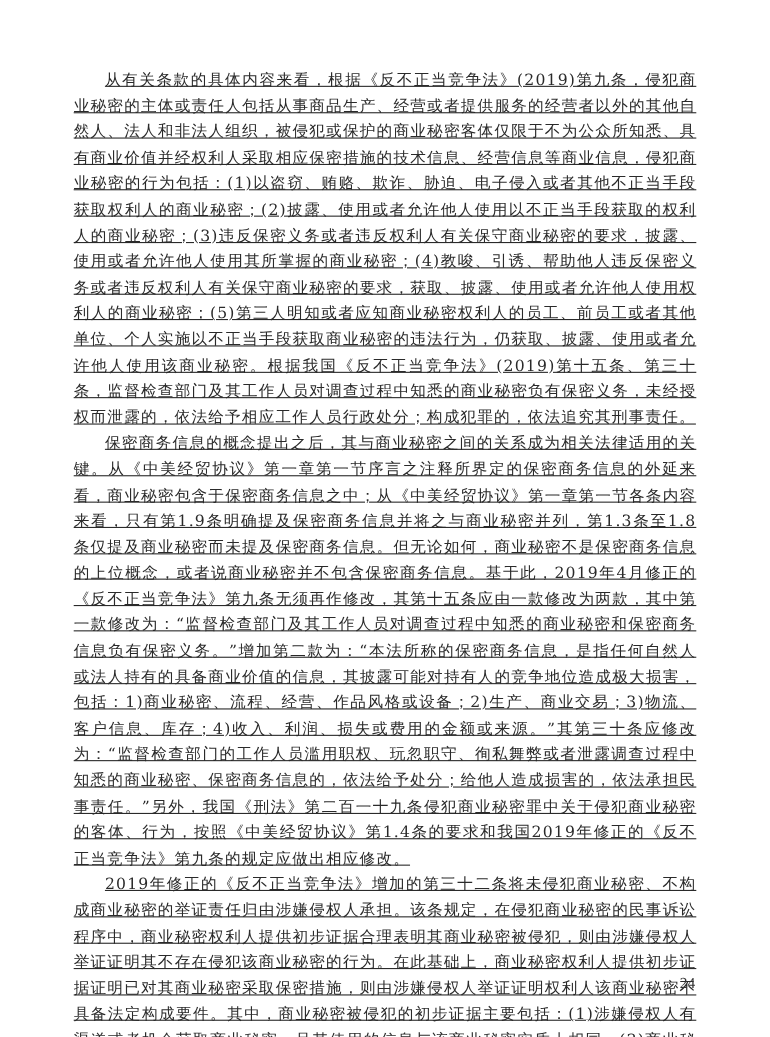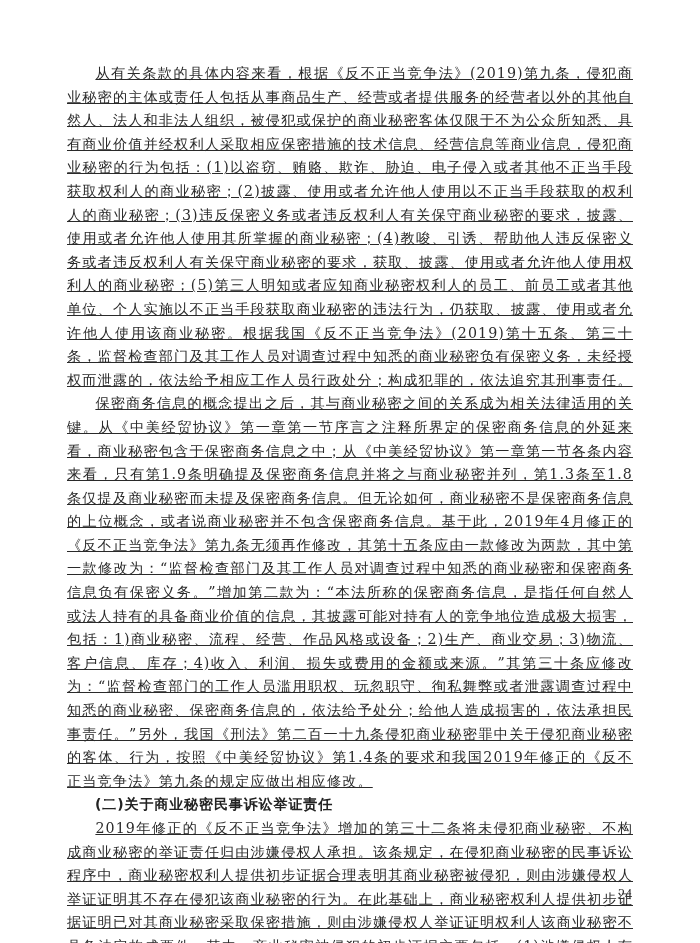--- a/index.html
+++ b/index.html
@@ -40,18 +40,17 @@
       font-size: 14px;
       color: #333333;
     }
   </style>
 </head>
 <body>
 
 <div class="page">
   <p class="para">从有关条款的具体内容来看，根据《反不正当竞争法》(2019)第九条，侵犯商业秘密的主体或责任人包括从事商品生产、经营或者提供服务的经营者以外的其他自然人、法人和非法人组织，被侵犯或保护的商业秘密客体仅限于不为公众所知悉、具有商业价值并经权利人采取相应保密措施的技术信息、经营信息等商业信息，侵犯商业秘密的行为包括：(1)以盗窃、贿赂、欺诈、胁迫、电子侵入或者其他不正当手段获取权利人的商业秘密；(2)披露、使用或者允许他人使用以不正当手段获取的权利人的商业秘密；(3)违反保密义务或者违反权利人有关保守商业秘密的要求，披露、使用或者允许他人使用其所掌握的商业秘密；(4)教唆、引诱、帮助他人违反保密义务或者违反权利人有关保守商业秘密的要求，获取、披露、使用或者允许他人使用权利人的商业秘密；(5)第三人明知或者应知商业秘密权利人的员工、前员工或者其他单位、个人实施以不正当手段获取商业秘密的违法行为，仍获取、披露、使用或者允许他人使用该商业秘密。根据我国《反不正当竞争法》(2019)第十五条、第三十条，监督检查部门及其工作人员对调查过程中知悉的商业秘密负有保密义务，未经授权而泄露的，依法给予相应工作人员行政处分；构成犯罪的，依法追究其刑事责任。</p>
   <p class="para">保密商务信息的概念提出之后，其与商业秘密之间的关系成为相关法律适用的关键。从《中美经贸协议》第一章第一节序言之注释所界定的保密商务信息的外延来看，商业秘密包含于保密商务信息之中；从《中美经贸协议》第一章第一节各条内容来看，只有第1.9条明确提及保密商务信息并将之与商业秘密并列，第1.3条至1.8条仅提及商业秘密而未提及保密商务信息。但无论如何，商业秘密不是保密商务信息的上位概念，或者说商业秘密并不包含保密商务信息。基于此，2019年4月修正的《反不正当竞争法》第九条无须再作修改，其第十五条应由一款修改为两款，其中第一款修改为：“监督检查部门及其工作人员对调查过程中知悉的商业秘密和保密商务信息负有保密义务。”增加第二款为：“本法所称的保密商务信息，是指任何自然人或法人持有的具备商业价值的信息，其披露可能对持有人的竞争地位造成极大损害，包括：1)商业秘密、流程、经营、作品风格或设备；2)生产、商业交易；3)物流、客户信息、库存；4)收入、利润、损失或费用的金额或来源。”其第三十条应修改为：“监督检查部门的工作人员滥用职权、玩忽职守、徇私舞弊或者泄露调查过程中知悉的商业秘密、保密商务信息的，依法给予处分；给他人造成损害的，依法承担民事责任。”另外，我国《刑法》第二百一十九条侵犯商业秘密罪中关于侵犯商业秘密的客体、行为，按照《中美经贸协议》第1.4条的要求和我国2019年修正的《反不正当竞争法》第九条的规定应做出相应修改。</p>
-  <p class="heading">(二)关于商业秘密民事诉讼举证责任</p>
   <p class="para">2019年修正的《反不正当竞争法》增加的第三十二条将未侵犯商业秘密、不构成商业秘密的举证责任归由涉嫌侵权人承担。该条规定，在侵犯商业秘密的民事诉讼程序中，商业秘密权利人提供初步证据合理表明其商业秘密被侵犯，则由涉嫌侵权人举证证明其不存在侵犯该商业秘密的行为。在此基础上，商业秘密权利人提供初步证据证明已对其商业秘密采取保密措施，则由涉嫌侵权人举证证明权利人该商业秘密不具备法定构成要件。其中，商业秘密被侵犯的初步证据主要包括：(1)涉嫌侵权人有渠道或者机会获取商业秘密，且其使用的信息与该商业秘密实质上相同；(2)商业秘密已经被涉嫌侵权人披露、使用或者有被披露、使用的风险。</p>
 
 </div>
 
 <div class="page-number">24</div>
 
 </body></html>

